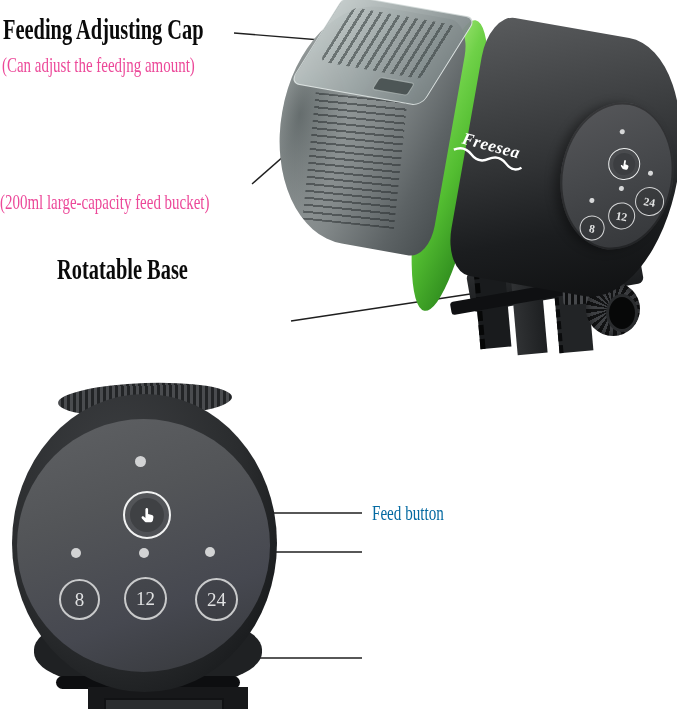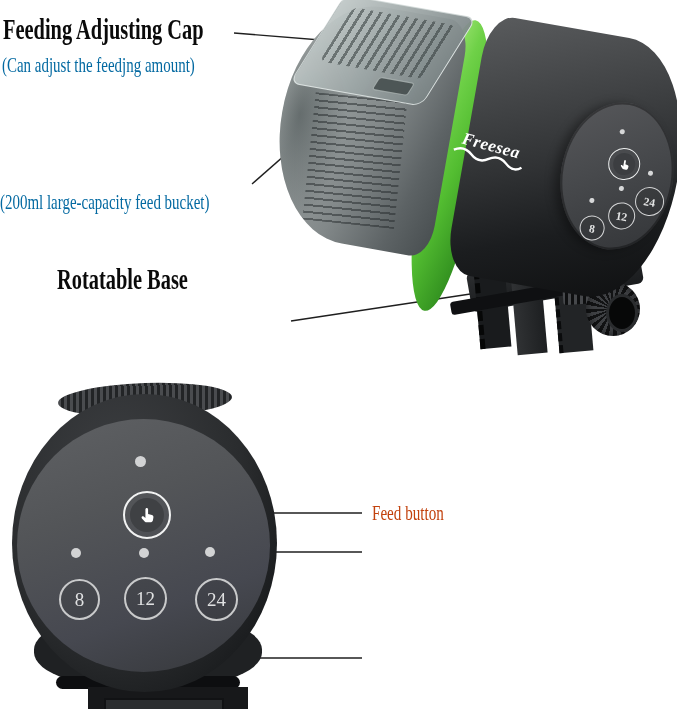--- a/index.html
+++ b/index.html
@@ -4,27 +4,27 @@
 <style>
   html,body{margin:0;padding:0;background:#fff;}
   .stage{position:relative;width:677px;height:709px;background:#ffffff;overflow:hidden;
          font-family:Liberation Serif, serif;color:#0a0a0a;}
   .abs{position:absolute;}
   .cx{display:inline-block;transform:scaleX(0.68);transform-origin:0 50%;white-space:nowrap;}
   .cx2{display:block;transform:scaleX(0.72);transform-origin:0 50%;white-space:nowrap;}
 
   
   .co-title{position:absolute;font-size:30px;font-weight:bold;line-height:34px;}
-  .co-sub{position:absolute;font-size:22px;line-height:26px;color:#0369a1;}
+  .co-sub{position:absolute;font-size:22px;line-height:26px;color:#ec4899;}
   #co1{left:3px;top:12px;} #co1s{left:2px;top:52px;}
   #co2{left:2px;top:148px;} #co2s{left:0px;top:189px;}
-  #co3{left:57px;top:262px;} #co3s{left:56px;top:303px;}
-
-  
-  .feat{position:absolute;font-size:21px;line-height:27px;color:#c2410c;}
+  #co3{left:57px;top:252px;} #co3s{left:56px;top:303px;}
+
+  
+  .feat{position:absolute;font-size:21px;line-height:27px;color:#0369a1;}
   #f1{left:372px;top:500px;} #f2{left:372px;top:539px;} #f3{left:372px;top:630px;}
 
   
   #leaders{position:absolute;left:0;top:0;width:679px;height:709px;pointer-events:none;}
   #leaders line{stroke:#1f1f1f;stroke-width:1.4;}
 
   
   #ring{left:421px;top:18px;width:58px;height:295px;border-radius:50%;z-index:1;
         background:linear-gradient(105deg,#b4ed87 0%,#6fd148 30%,#53bd31 55%,#2f8c1e 90%);
         transform:rotate(10deg);}

